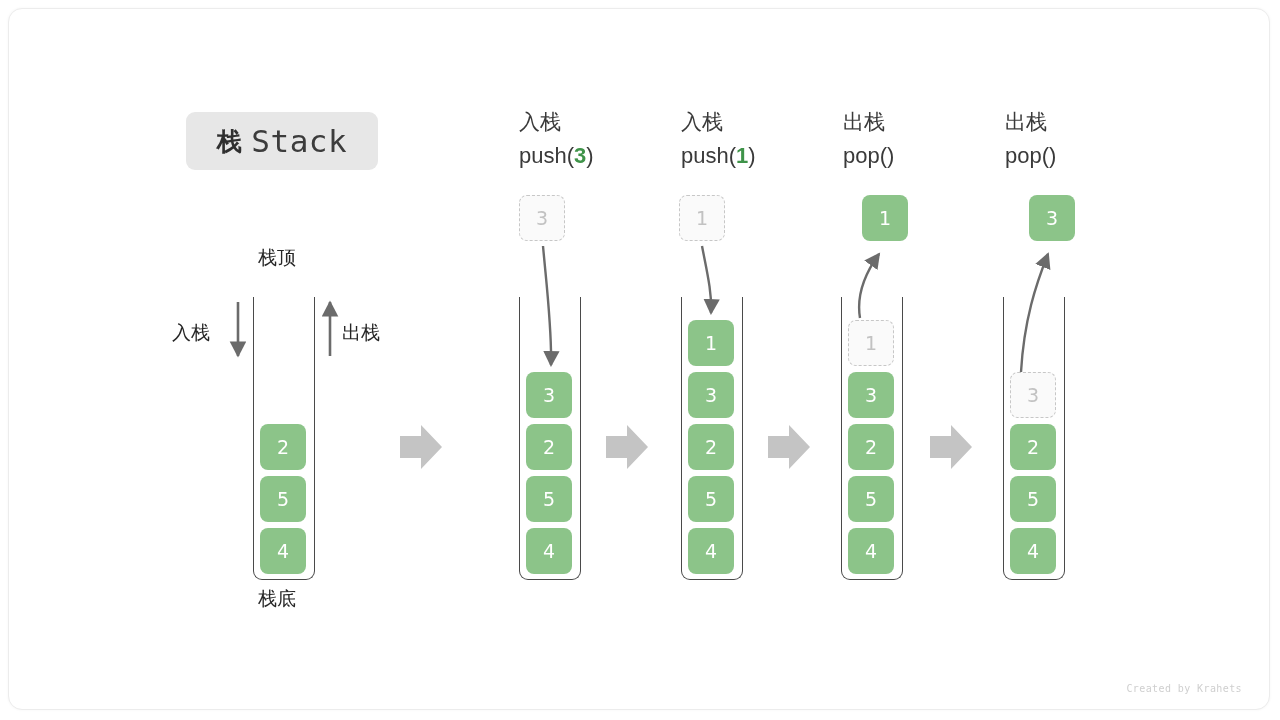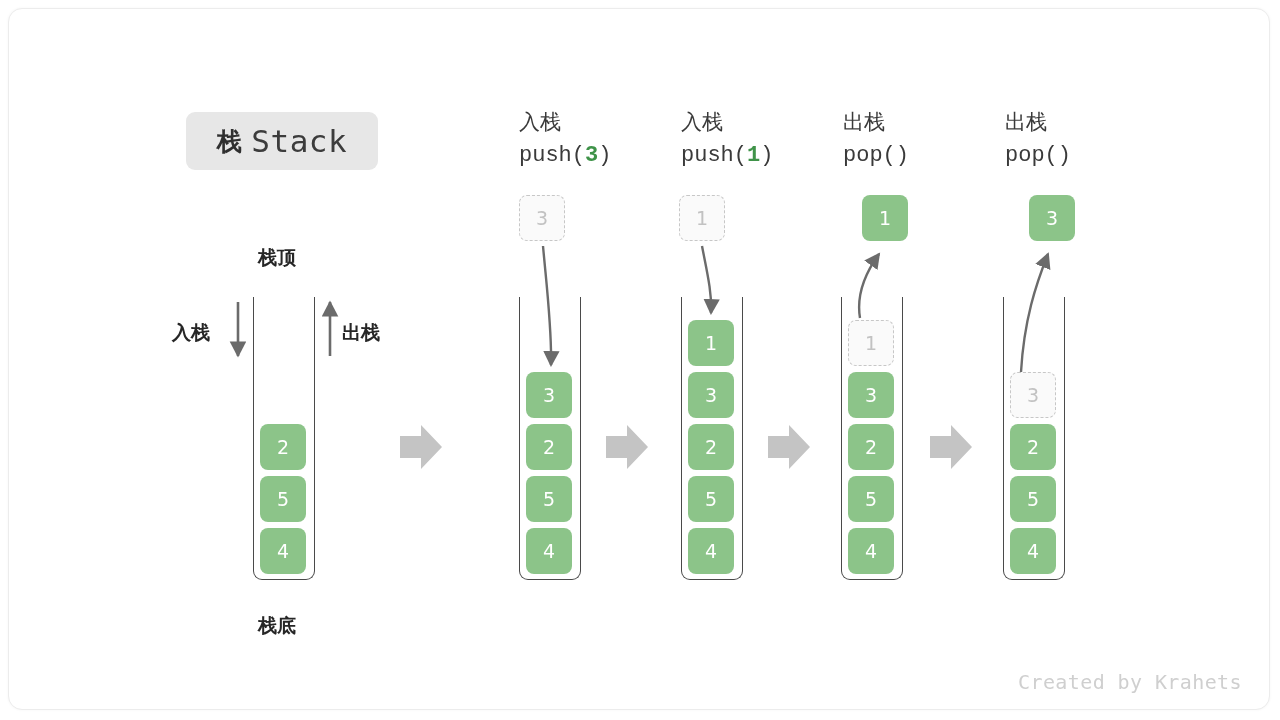--- a/index.html
+++ b/index.html
@@ -56,37 +56,37 @@
     font-family: "DejaVu Sans Mono", "Liberation Mono", monospace;
     font-size: 31px;
     color: #3c3c3c;
     margin-left: 9px;
     letter-spacing: 0.5px;
   }
 
   
   .cn-bold {
     font-size: 19px;
-    font-weight: bold;
+    font-weight: normal;
     color: #262626;
     white-space: nowrap;
   }
 
   .col-head {
     position: absolute;
     white-space: nowrap;
   }
   .col-head .line-cn {
     font-size: 21px;
     color: #3a3a3a;
     line-height: 34px;
     white-space: nowrap;
   }
   .col-head .line-code {
-    font-family: Liberation Mono, monospace;
+    font-family: Liberation Sans, sans-serif;
     font-size: 22px;
     color: #3a3a3a;
     line-height: 34px;
     white-space: nowrap;
   }
   .col-head .arg {
     color: #3f9349;
     font-weight: bold;
   }
 
@@ -161,39 +161,39 @@
     height: 720px;
     pointer-events: none;
   }
 
   
   .credit {
     position: absolute;
     right: 38px;
     bottom: 26px;
     font-family: "DejaVu Sans Mono", "Liberation Mono", monospace;
-    font-size: 20px;
+    font-size: 10px;
     color: #cfcfcf;
     letter-spacing: 0.4px;
     white-space: nowrap;
   }
 </style>
 </head>
 <body>
 
 <div id="canvas">
   <div class="card-frame"></div>
 
   <div class="title-pill">
     <span class="t-cn">栈</span>
     <span class="t-en">Stack</span>
   </div>
 
   <div class="cn-bold" style="position:absolute; left:258px; top:245px;">栈顶</div>
-  <div class="cn-bold" style="position:absolute; left:258px; top:613px;">栈底</div>
+  <div class="cn-bold" style="position:absolute; left:258px; top:586px;">栈底</div>
   <div class="cn-bold" style="position:absolute; left:172px; top:320px;">入栈</div>
   <div class="cn-bold" style="position:absolute; left:342px; top:320px;">出栈</div>
 
   <div class="stack" style="left:253px; top:297px; width:62px; height:283px;">
     <div class="stack-walls"></div>
     <div class="cell solid" style="left:7px; top:127px;">2</div>
     <div class="cell solid" style="left:7px; top:179px;">5</div>
     <div class="cell solid" style="left:7px; top:231px;">4</div>
   </div>
 

